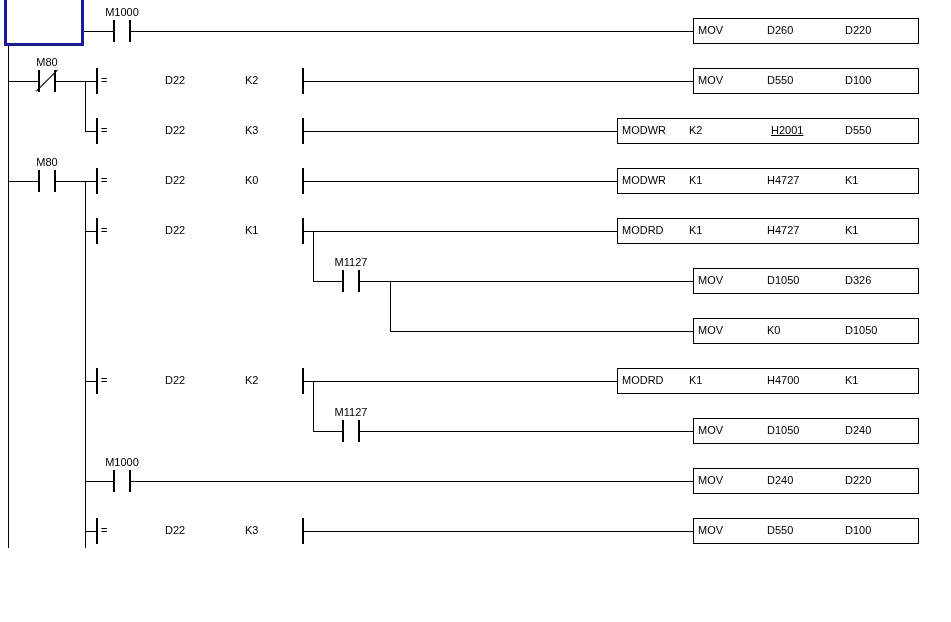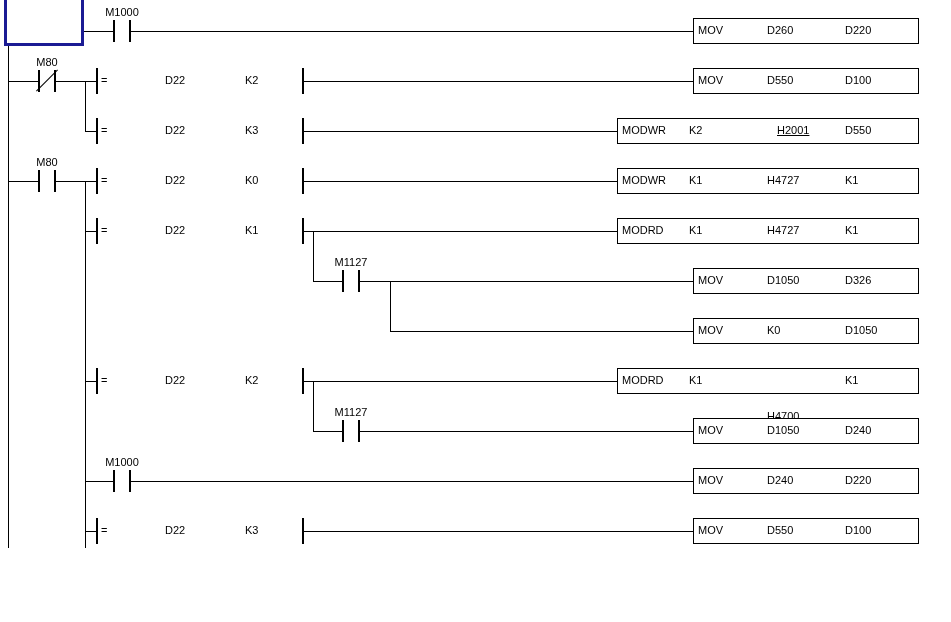--- a/index.html
+++ b/index.html
@@ -70,21 +70,21 @@
       <div class="abs tick" style="left: 11px; top: 0px;"></div>
       <div class="abs lbl" style="left: 16px; top: 6px;">=</div>
       <div class="abs lbl" style="left: 80px; top: 6px;">D22</div>
       <div class="abs lbl" style="left: 160px; top: 6px;">K3</div>
       <div class="abs tick" style="left: 217px; top: 0px;"></div>
     </div>
     <div class="abs hwire" style="left: 303px; top: 131px; width: 314px;"></div>
     <div class="abs ibox" style="left: 617px; top: 118px; width: 302px; height: 26px;">
       <div class="abs lbl" style="left: 4px; top: 5px;">MODWR</div>
       <div class="abs lbl" style="left: 71px; top: 5px;">K2</div>
-      <div class="abs lbl" style="left: 159px; top: 5px; text-decoration: underline;">H2001</div>
+      <div class="abs lbl" style="left: 153px; top: 5px; text-decoration: underline;">H2001</div>
       <div class="abs lbl" style="left: 227px; top: 5px;">D550</div>
     </div>
     <div class="abs hwire" style="left: 8px; top: 181px; width: 30px;"></div>
     <div class="abs hwire" style="left: 56px; top: 181px; width: 40px;"></div>
     <div class="abs" style="left: 17px; top: 153px; width: 60px; height: 46px;">
       <div class="abs lbl" style="left: 30px; top: 3px; transform: translateX(-50%);">M80</div>
       <div class="abs cbar" style="left: 21px; top: 17px;"></div>
       <div class="abs cbar" style="left: 37px; top: 17px;"></div>
     </div>
     <div class="abs" style="left: 85px; top: 168px; width: 220px; height: 26px;">
@@ -139,21 +139,21 @@
       <div class="abs tick" style="left: 11px; top: 0px;"></div>
       <div class="abs lbl" style="left: 16px; top: 6px;">=</div>
       <div class="abs lbl" style="left: 80px; top: 6px;">D22</div>
       <div class="abs lbl" style="left: 160px; top: 6px;">K2</div>
       <div class="abs tick" style="left: 217px; top: 0px;"></div>
     </div>
     <div class="abs hwire" style="left: 303px; top: 381px; width: 314px;"></div>
     <div class="abs ibox" style="left: 617px; top: 368px; width: 302px; height: 26px;">
       <div class="abs lbl" style="left: 4px; top: 5px;">MODRD</div>
       <div class="abs lbl" style="left: 71px; top: 5px;">K1</div>
-      <div class="abs lbl" style="left: 149px; top: 5px; margin-top: 36px;">H4700</div>
+      <div class="abs lbl" style="left: 149px; top: 5px;">H4700</div>
       <div class="abs lbl" style="left: 227px; top: 5px;">K1</div>
     </div>
     <div class="abs hwire" style="left: 313px; top: 431px; width: 29px;"></div>
     <div class="abs" style="left: 321px; top: 403px; width: 60px; height: 46px;">
       <div class="abs lbl" style="left: 30px; top: 3px; transform: translateX(-50%);">M1127</div>
       <div class="abs cbar" style="left: 21px; top: 17px;"></div>
       <div class="abs cbar" style="left: 37px; top: 17px;"></div>
     </div>
     <div class="abs hwire" style="left: 360px; top: 431px; width: 333px;"></div>
     <div class="abs ibox" style="left: 693px; top: 418px; width: 226px; height: 26px;">

